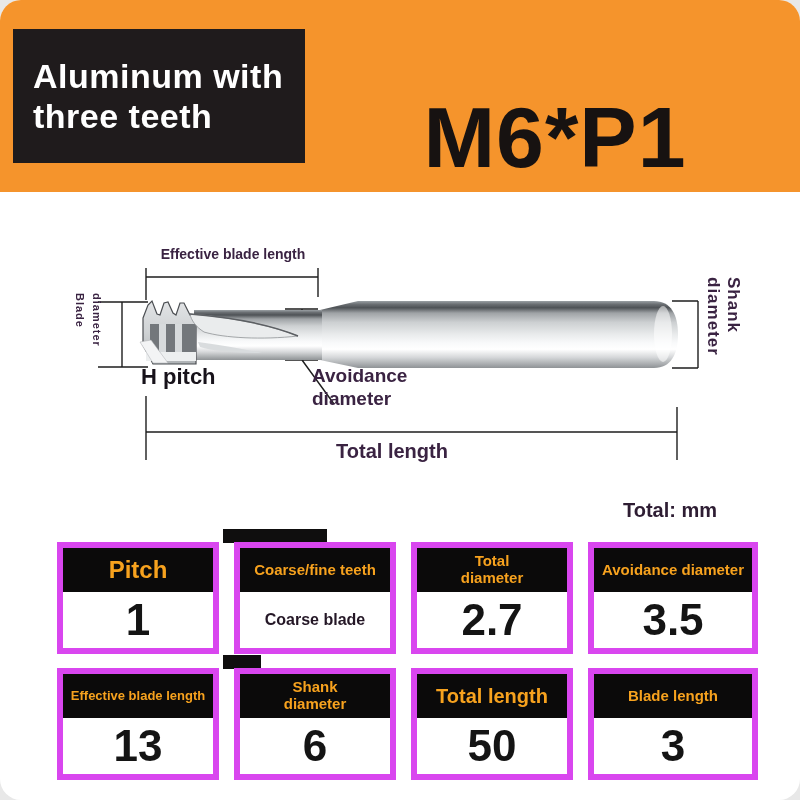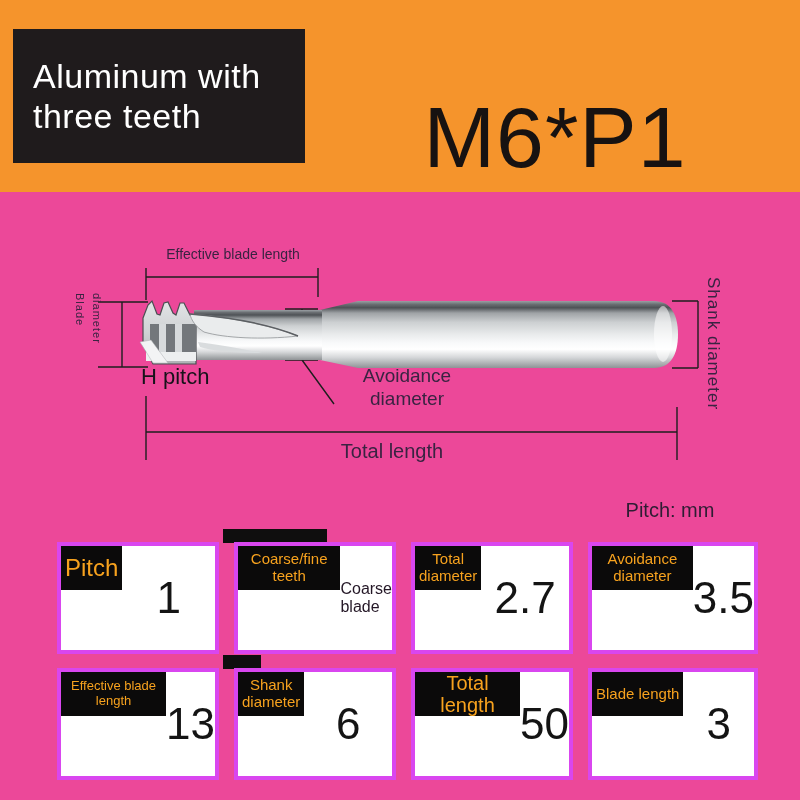--- a/index.html
+++ b/index.html
@@ -1,53 +1,53 @@
 <!DOCTYPE html>
 <html><head>
 <meta charset="utf-8">
 <style>
   * { margin:0; padding:0; box-sizing:border-box; }
   html,body { background:#e8e8e8; }
   .page {
     position:relative; width:800px; height:800px; margin:0 auto;
-    background:#ec4899; overflow:hidden;
-    font-family:"Liberation Sans", sans-serif; font-weight:normal;
+    background:#ffffff; overflow:hidden;
+    font-family:"Liberation Sans", sans-serif; font-weight:bold;border-radius:21px;
   }
   
   .banner { position:absolute; left:0; top:0; width:800px; height:192px; background:#f5942c; }
   .badge {
     position:absolute; left:13px; top:29px; width:292px; height:134px;
     background:#1f1b1c; color:#ffffff; padding:27px 0 0 20px;
     font-size:34px; line-height:40px; white-space:pre-line; letter-spacing:0.5px;
   }
   .model {
     position:absolute; left:400px; top:50px; width:310px; text-align:center;
     color:#171211; font-size:86px; line-height:1; letter-spacing:1px;margin-top:44px;
   }
   
   .dlabel { position:absolute; color:#3a2342; }
   .lbl-ebl   { left:146px; top:246px; width:174px; text-align:center; font-size:14px; }
   .lbl-blade { left:71px;  top:293px; height:70px; writing-mode:vertical-lr; white-space:pre-line;
                font-size:11px; line-height:1.55; letter-spacing:1px; }
   .lbl-hpitch{ left:141px; top:364px; font-size:22px; color:#17121a; }
-  .lbl-avoid { left:343px; top:364px; width:128px; text-align:center; font-size:19px;
+  .lbl-avoid { left:312px; top:364px; width:128px; font-size:19px;
                line-height:23px; white-space:pre-line; }
   .lbl-shank { left:703px; top:277px; height:140px; writing-mode:vertical-rl;
                font-size:17px; letter-spacing:1px; }
   .lbl-total { left:312px; top:440px; width:160px; text-align:center; font-size:20px; }
   .lbl-unit  { left:615px; top:499px; width:110px; text-align:center; font-size:20px; color:#2e1d33; }
   
   .diagram-svg { position:absolute; left:0; top:195px; width:800px; height:330px; }
   
   .spec-table {
     position:absolute; left:57px; top:542px; width:701px;
     display:grid; grid-template-columns:162px 162px 162px 170px;
     grid-template-rows:112px 112px; column-gap:15px; row-gap:14px;
   }
-  .spec-cell { border:4px solid #d946ef; background:#ffffff; display:flex; }
+  .spec-cell { border:6px solid #d946ef; background:#ffffff; display:flex; flex-direction:column; }
   .cell-header {
     height:44px; background:#0b0a0a; color:#f7a21e;
     display:flex; align-items:center; justify-content:center;
     text-align:center; white-space:pre-line; line-height:1.12; padding:0 4px;
   }
   .size-xl { font-size:24px; } .size-lg { font-size:20px; }
   .size-md { font-size:15px; } .size-sm { font-size:13px; }
   .cell-value {
     flex:1; display:flex; align-items:center; justify-content:center;
     color:#141414; font-size:44px;
@@ -128,21 +128,21 @@
   </svg>
 
   <div class="dlabel lbl-ebl">Effective blade length</div>
   <div class="dlabel lbl-blade">Blade
 diameter</div>
   <div class="dlabel lbl-hpitch">H pitch</div>
   <div class="dlabel lbl-avoid">Avoidance
 diameter</div>
   <div class="dlabel lbl-shank">Shank diameter</div>
   <div class="dlabel lbl-total">Total length</div>
-  <div class="dlabel lbl-unit">Pitch: mm</div>
+  <div class="dlabel lbl-unit">Total: mm</div>
 
   <div class="tab-notch notch-1"></div>
   <div class="tab-notch notch-2"></div>
 
   <div class="spec-table">
 
     <div class="spec-cell">
       <div class="cell-header size-xl">Pitch</div>
       <div class="cell-value">1</div>
     </div>

